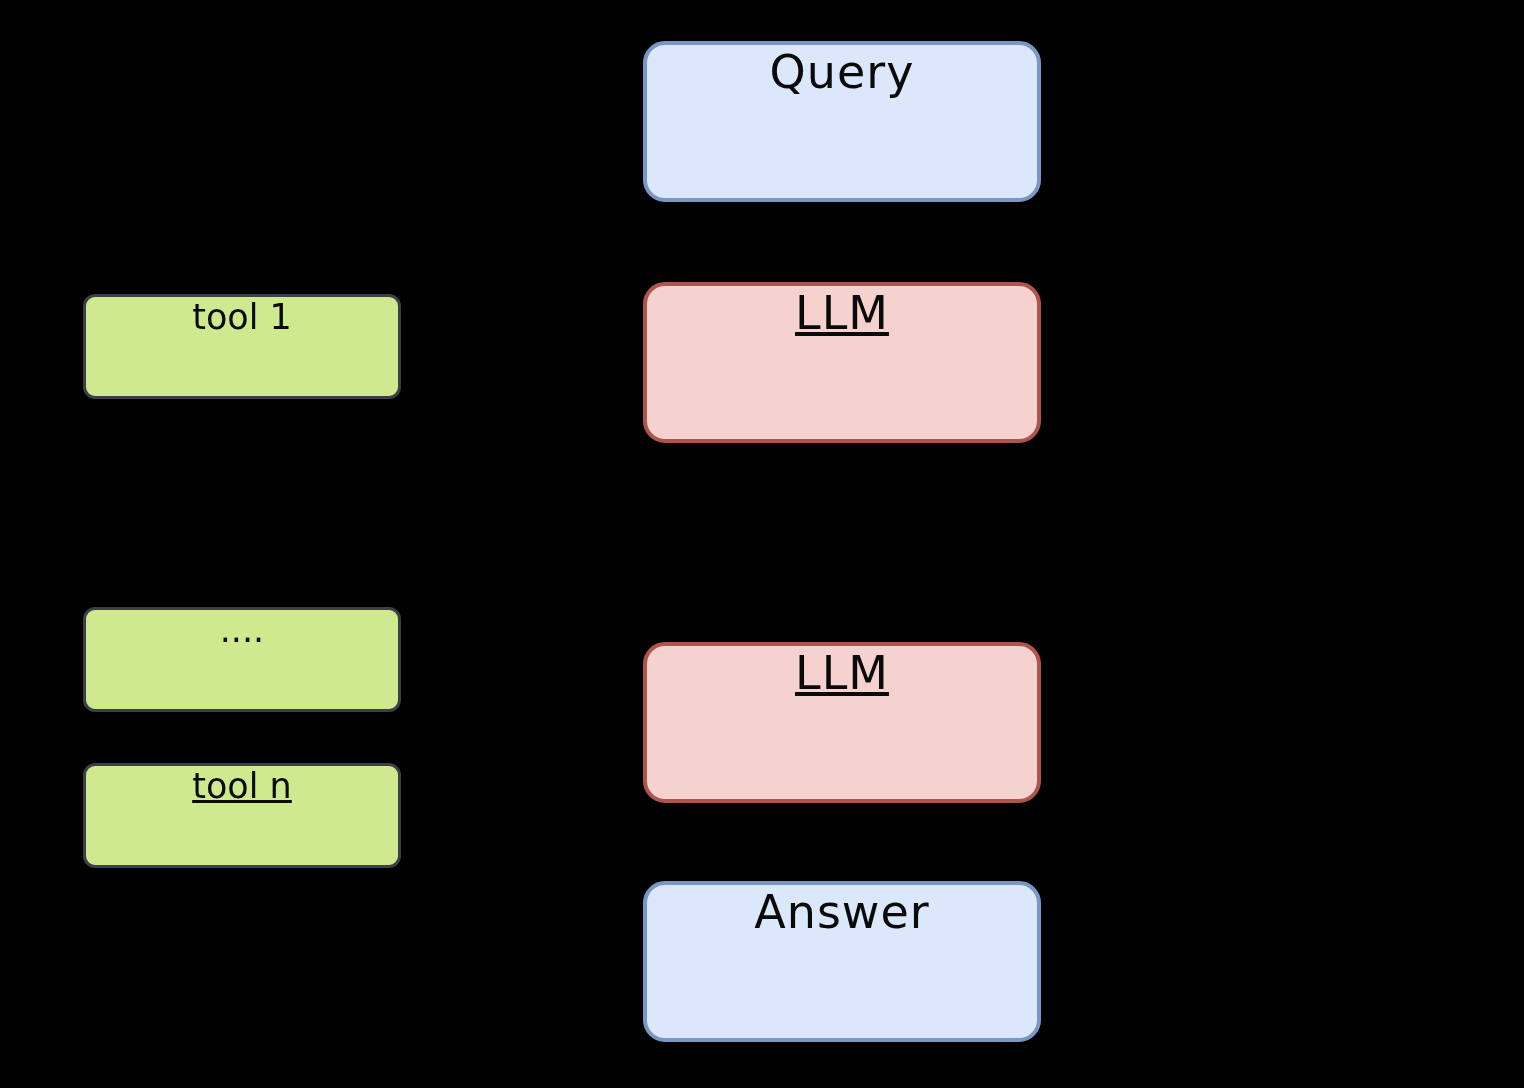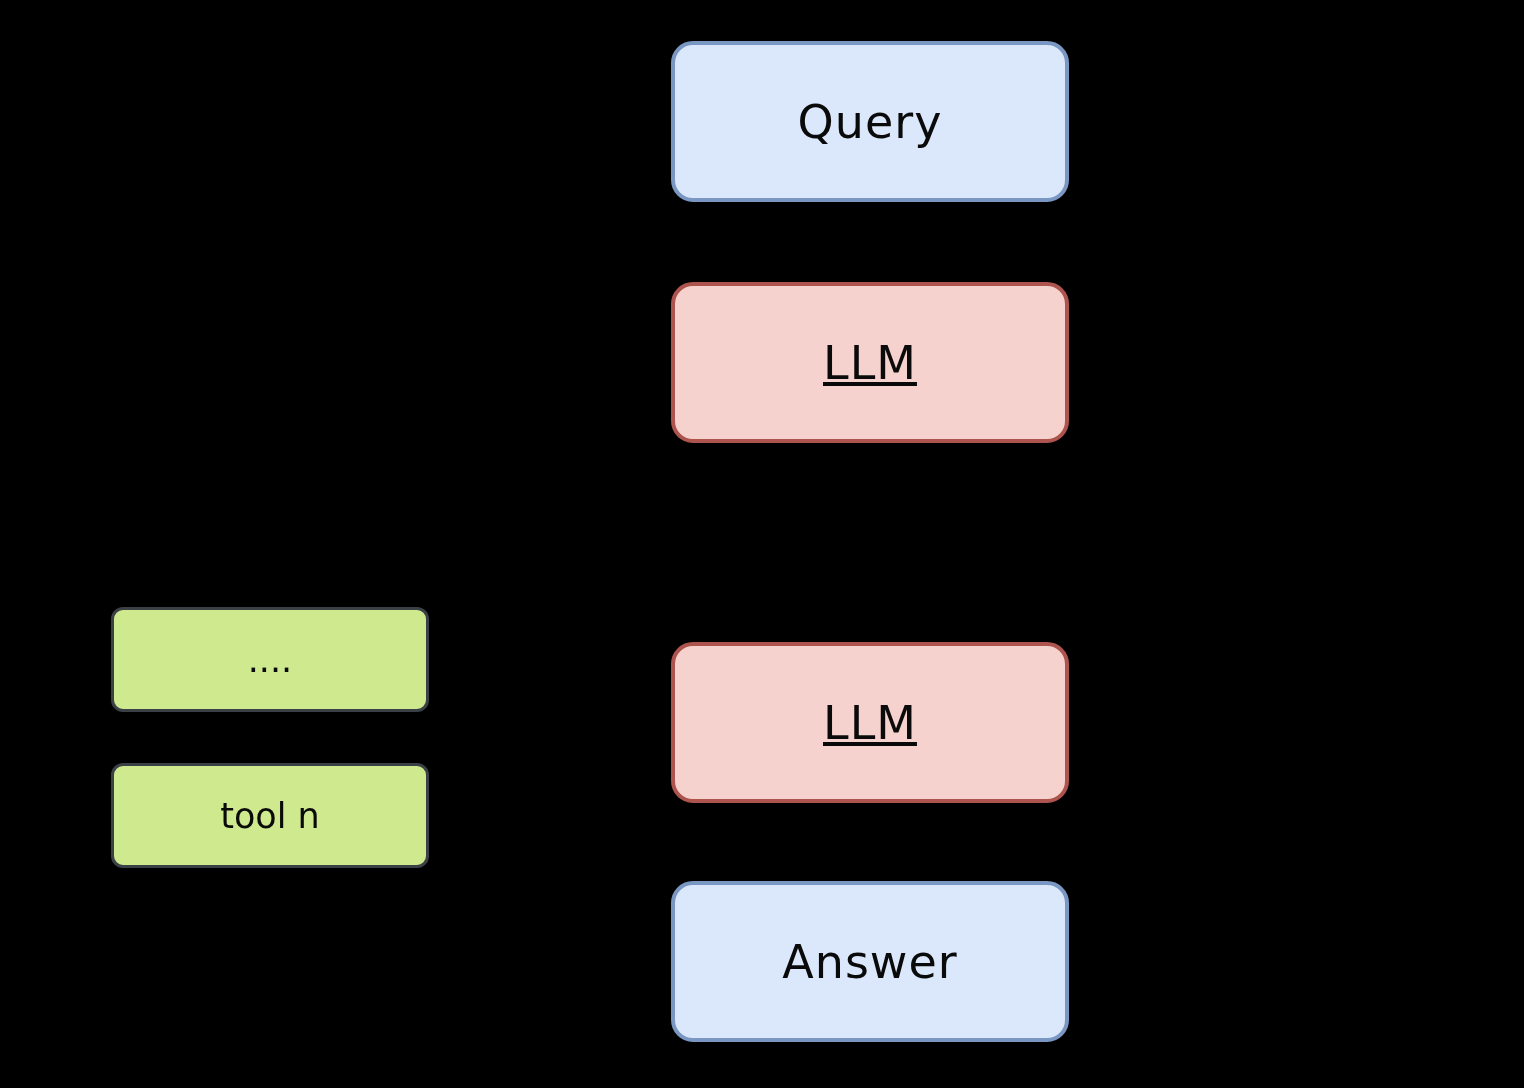--- a/index.html
+++ b/index.html
@@ -12,26 +12,24 @@
     overflow: hidden;
   }
   .canvas {
     position: relative;
     width: 1524px;
     height: 1088px;
   }
   .node {
     position: absolute;
     display: flex;
-    align-items: center;
     justify-content: center;
     box-sizing: border-box;
     color: #0a0a0a;
     text-align: center;
-    margin-left: 28px;
   }
   
   .flow-node {
     left: 643px;
     width: 398px;
     height: 161px;
     border-radius: 22px;
     border: 4px solid;
     font-size: 46px;
     letter-spacing: 1px;
@@ -55,30 +53,33 @@
     width: 318px;
     height: 105px;
     border-radius: 12px;
     border: 3px solid var(--tool-border, #3a4045);
     background: var(--tool-fill, #cfe98e);
     font-size: 35px;
   }
   .tool-1    { top: 294px; }
   .tool-2    { top: 452px; }
   .tool-more { top: 607px; }
-  .tool-n    { top: 763px; }
+  .tool-n    { top: 763px; text-decoration: underline; }
   .node-label {
     pointer-events: none;
   }
 </style>
 </head>
 <body>
 
 <div class="canvas">
 
+  <div class="node tool-node tool-1">
+    <span class="node-label">tool 1</span>
+  </div>
   <div class="node tool-node tool-more">
     <span class="node-label">....</span>
   </div>
   <div class="node tool-node tool-n">
     <span class="node-label">tool n</span>
   </div>
 
   <div class="node flow-node io flow-query">
     <span class="node-label">Query</span>
   </div>

